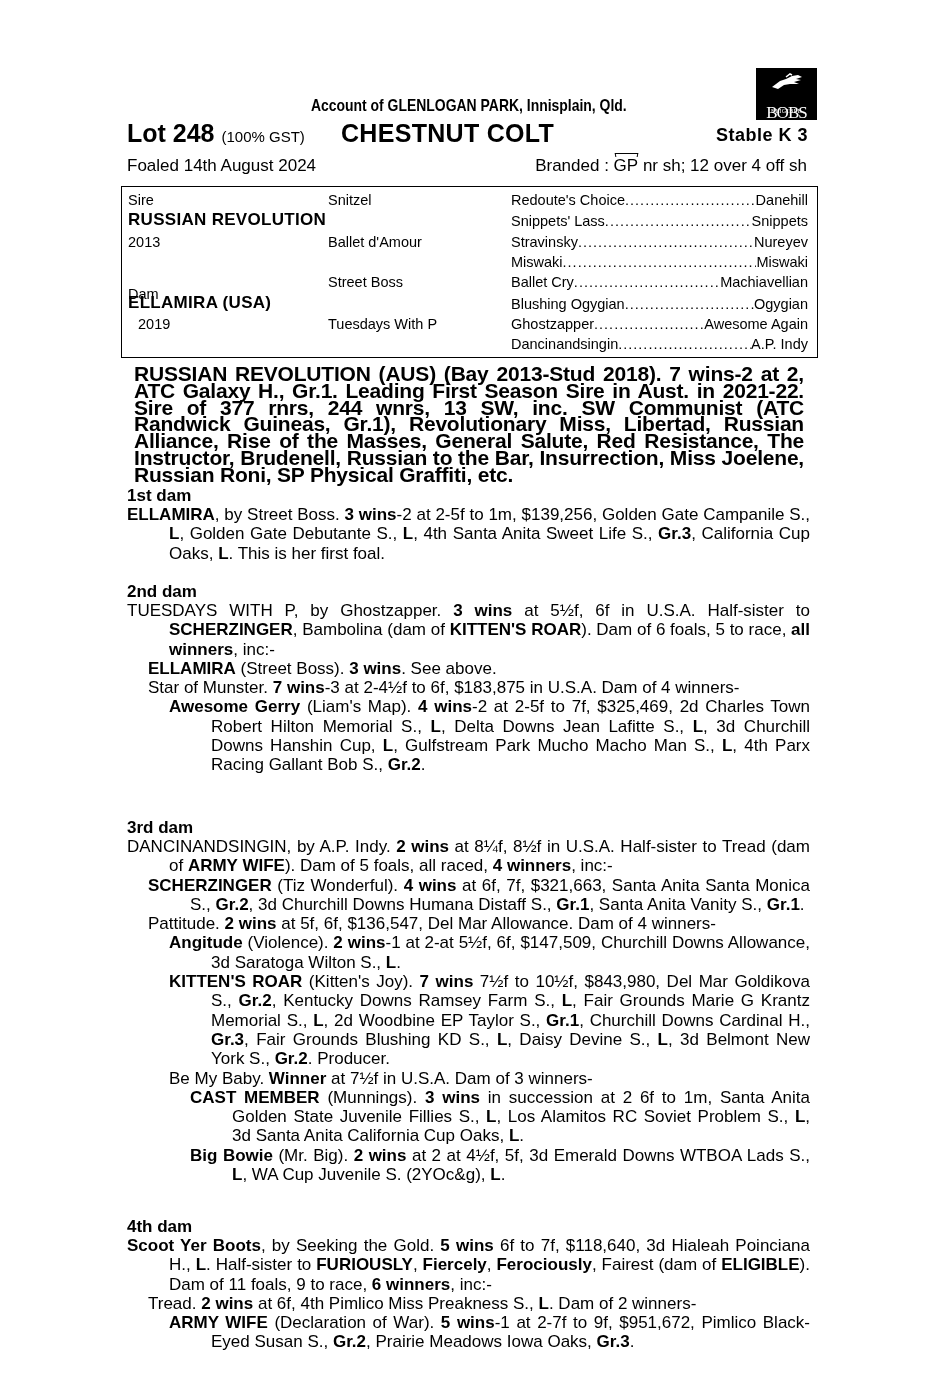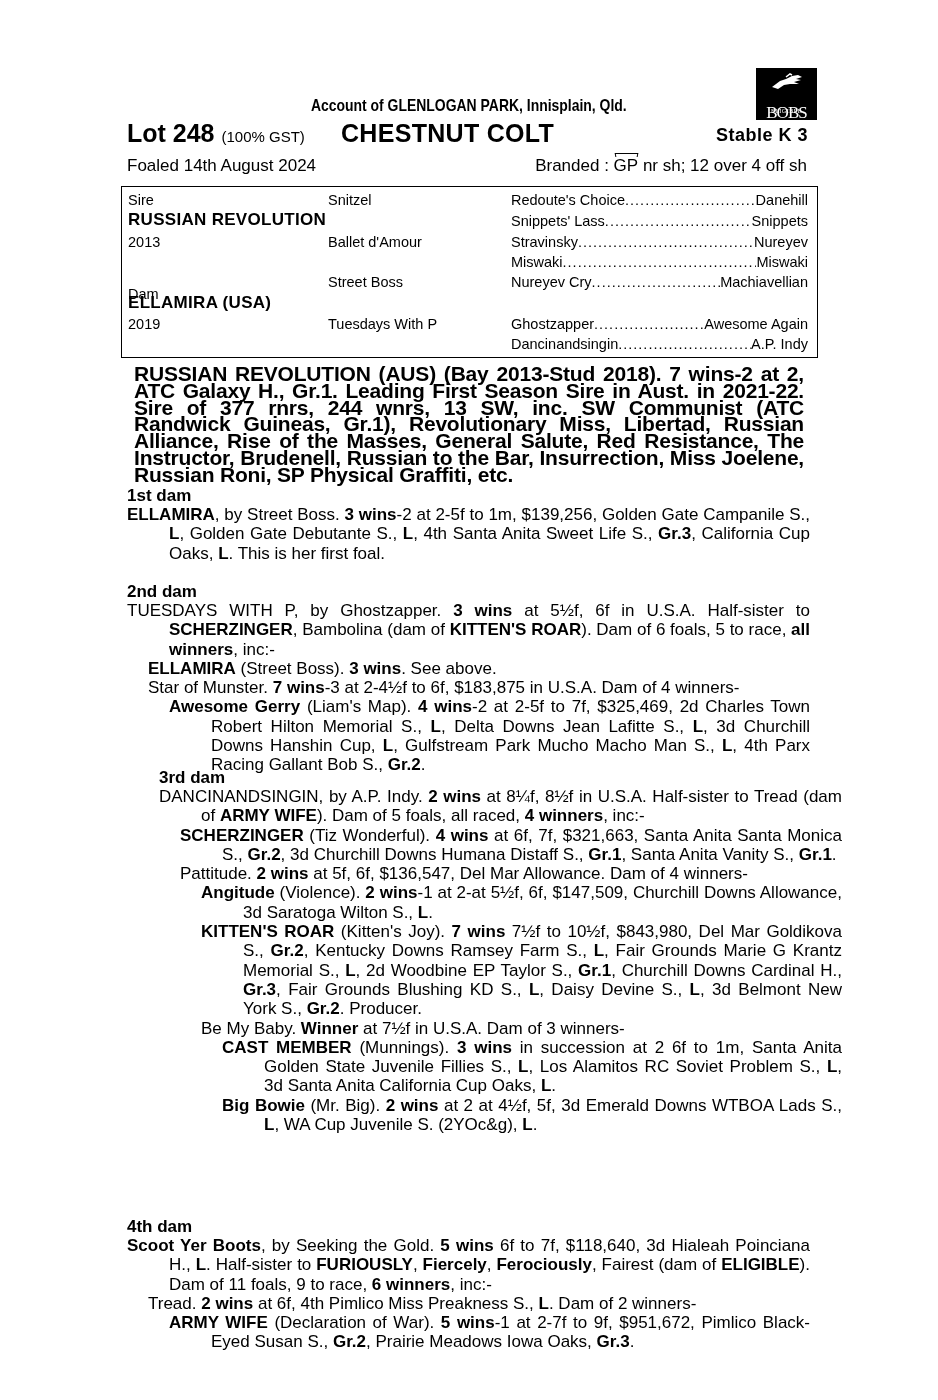--- a/index.html
+++ b/index.html
@@ -96,21 +96,21 @@
 
 <div class="pedigree">
   <div class="ped-cell" style="left:6px; top:4px;">Sire</div>
   <div class="ped-cell big" style="left:6px; top:24px;">RUSSIAN REVOLUTION</div>
   <div class="ped-cell" style="left:6px; top:46px;">2013</div>
   <div class="ped-cell" style="left:206px; top:4px;">Snitzel</div>
   <div class="ped-cell" style="left:206px; top:46px;">Ballet d'Amour</div>
 
   <div class="ped-cell" style="left:6px; top:98px;">Dam</div>
   <div class="ped-cell big" style="left:6px; top:107px;">ELLAMIRA (USA)</div>
-  <div class="ped-cell" style="left:6px; top:128px;">2019</div>
+  <div class="ped-cell" style="left:16px; top:128px;">2019</div>
   <div class="ped-cell" style="left:206px; top:86px;">Street Boss</div>
   <div class="ped-cell" style="left:206px; top:128px;">Tuesdays With P</div>
 
   <div class="ped-right" style="top:4px;">
       <span class="l">Redoute's Choice</span>
       <span class="dots"></span>
       <span class="r">Danehill</span>
     </div>
   <div class="ped-right" style="top:25px;">
       <span class="l">Snippets' Lass</span>
@@ -121,23 +121,28 @@
       <span class="l">Stravinsky</span>
       <span class="dots"></span>
       <span class="r">Nureyev</span>
     </div>
   <div class="ped-right" style="top:66px;">
       <span class="l">Miswaki</span>
       <span class="dots"></span>
       <span class="r">Miswaki</span>
     </div>
   <div class="ped-right" style="top:86px;">
-      <span class="l">Nureyev Cry</span>
+      <span class="l">Ballet Cry</span>
       <span class="dots"></span>
       <span class="r">Machiavellian</span>
+    </div>
+  <div class="ped-right" style="top:108px;">
+      <span class="l">Blushing Ogygian</span>
+      <span class="dots"></span>
+      <span class="r">Ogygian</span>
     </div>
   <div class="ped-right" style="top:128px;">
       <span class="l">Ghostzapper</span>
       <span class="dots"></span>
       <span class="r">Awesome Again</span>
     </div>
   <div class="ped-right" style="top:148px;">
       <span class="l">Dancinandsingin</span>
       <span class="dots"></span>
       <span class="r">A.P. Indy</span>
@@ -152,21 +157,21 @@
 </div>
 
 <div class="section" style="top:582px;">
   <div class="sec-head">2nd dam</div>
   <div class="p i0">TUESDAYS WITH P, by Ghostzapper. <b>3 wins</b> at 5½f, 6f in U.S.A. Half-sister to <b>SCHERZINGER</b>, Bambolina (dam of <b>KITTEN'S ROAR</b>). Dam of 6 foals, 5 to race, <b>all winners</b>, inc:-</div>
   <div class="p" style="padding-left:21px;"><b>ELLAMIRA</b> (Street Boss). <b>3 wins</b>. See above.</div>
   <div class="p" style="padding-left:21px;">Star of Munster. <b>7 wins</b>-3 at 2-4½f to 6f, $183,875 in U.S.A. Dam of 4 winners-</div>
   <div class="p" style="padding-left:84px; text-indent:-42px;"><b>Awesome Gerry</b> (Liam's Map). <b>4 wins</b>-2 at 2-5f to 7f, $325,469, 2d Charles Town Robert Hilton Memorial S., <b>L</b>, Delta Downs Jean Lafitte S., <b>L</b>, 3d Churchill Downs Hanshin Cup, <b>L</b>, Gulfstream Park Mucho Macho Man S., <b>L</b>, 4th Parx Racing Gallant Bob S., <b>Gr.2</b>.</div>
 </div>
 
-<div class="section" style="top:768px;margin-left:32px;">
+<div class="section" style="top:818px;">
   <div class="sec-head">3rd dam</div>
   <div class="p i0">DANCINANDSINGIN, by A.P. Indy. <b>2 wins</b> at 8¼f, 8½f in U.S.A. Half-sister to Tread (dam of <b>ARMY WIFE</b>). Dam of 5 foals, all raced, <b>4 winners</b>, inc:-</div>
   <div class="p" style="padding-left:63px; text-indent:-42px;"><b>SCHERZINGER</b> (Tiz Wonderful). <b>4 wins</b> at 6f, 7f, $321,663, Santa Anita Santa Monica S., <b>Gr.2</b>, 3d Churchill Downs Humana Distaff S., <b>Gr.1</b>, Santa Anita Vanity S., <b>Gr.1</b>.</div>
   <div class="p" style="padding-left:21px;">Pattitude. <b>2 wins</b> at 5f, 6f, $136,547, Del Mar Allowance. Dam of 4 winners-</div>
   <div class="p" style="padding-left:84px; text-indent:-42px;"><b>Angitude</b> (Violence). <b>2 wins</b>-1 at 2-at 5½f, 6f, $147,509, Churchill Downs Allowance, 3d Saratoga Wilton S., <b>L</b>.</div>
   <div class="p" style="padding-left:84px; text-indent:-42px;"><b>KITTEN'S ROAR</b> (Kitten's Joy). <b>7 wins</b> 7½f to 10½f, $843,980, Del Mar Goldikova S., <b>Gr.2</b>, Kentucky Downs Ramsey Farm S., <b>L</b>, Fair Grounds Marie G Krantz Memorial S., <b>L</b>, 2d Woodbine EP Taylor S., <b>Gr.1</b>, Churchill Downs Cardinal H., <b>Gr.3</b>, Fair Grounds Blushing KD S., <b>L</b>, Daisy Devine S., <b>L</b>, 3d Belmont New York S., <b>Gr.2</b>. Producer.</div>
   <div class="p" style="padding-left:42px;">Be My Baby. <b>Winner</b> at 7½f in U.S.A. Dam of 3 winners-</div>
   <div class="p" style="padding-left:105px; text-indent:-42px;"><b>CAST MEMBER</b> (Munnings). <b>3 wins</b> in succession at 2 6f to 1m, Santa Anita Golden State Juvenile Fillies S., <b>L</b>, Los Alamitos RC Soviet Problem S., <b>L</b>, 3d Santa Anita California Cup Oaks, <b>L</b>.</div>
   <div class="p" style="padding-left:105px; text-indent:-42px;"><b>Big Bowie</b> (Mr. Big). <b>2 wins</b> at 2 at 4½f, 5f, 3d Emerald Downs WTBOA Lads S., <b>L</b>, WA Cup Juvenile S. (2YOc&amp;g), <b>L</b>.</div>
 </div>

